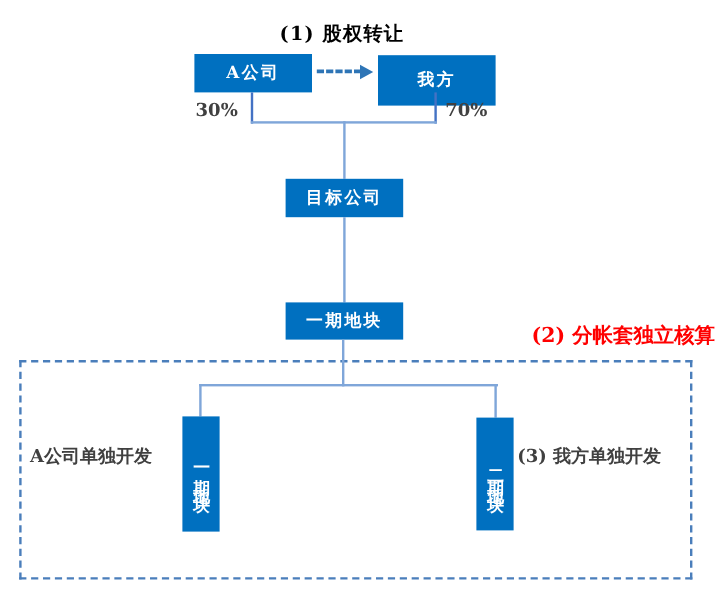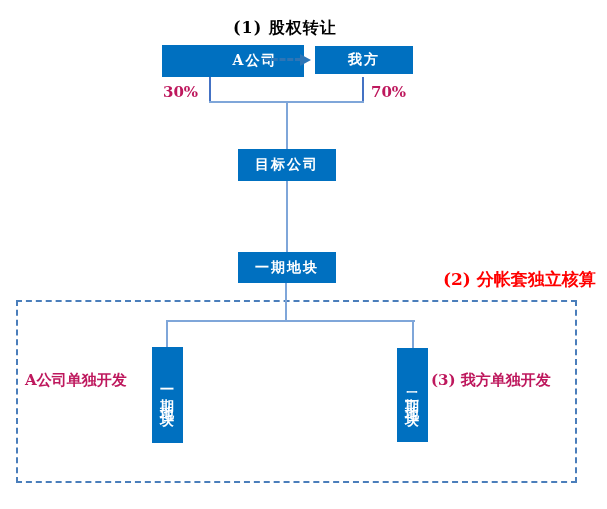--- a/index.html
+++ b/index.html
@@ -47,21 +47,21 @@
   .conn {
     position: absolute;
     background: var(--connector_light, #7FA6D9);
   }
   .conn-dark {
     position: absolute;
     background: var(--connector_dark, #4472C4);
   }
   .lbl {
     position: absolute;
-    color: #be185d;
+    color: #404040;
     font-weight: bold;
     font-size: 15px;
     white-space: nowrap;
   }
   .title-lbl {
     position: absolute;
     color: #000000;
     font-weight: bold;
     font-size: 16px;
     white-space: nowrap;
@@ -100,23 +100,23 @@
     border-left: 11px solid var(--arrow_blue, #2E75B6);
   }
 </style>
 </head>
 <body>
 
 <div id="stage">
 
   <div class="title-lbl" style="left:233px; top:18px;">(1) 股权转让</div>
 
-  <div class="blue-box" style="left:162px; top:45px; width:98px; height:32px;padding-left:44px;">A公司</div>
+  <div class="blue-box" style="left:162px; top:45px; width:98px; height:32px;">A公司</div>
 
-  <div class="blue-box" style="left:315px; top:46px; width:98px; height:28px;">我方</div>
+  <div class="blue-box" style="left:315px; top:46px; width:98px; height:42px;">我方</div>
 
   <div class="arrow-dash"></div>
   <div class="arrow-head"></div>
 
   <div class="lbl" style="left:163px; top:83px;">30%</div>
   <div class="lbl" style="left:371px; top:83px;">70%</div>
 
   <div class="conn-dark" style="left:209px; top:77px; width:2px; height:26px;"></div>
   <div class="conn-dark" style="left:362px; top:77px; width:2px; height:26px;"></div>
   <div class="conn" style="left:209px; top:101px; width:155px; height:2px;"></div>

